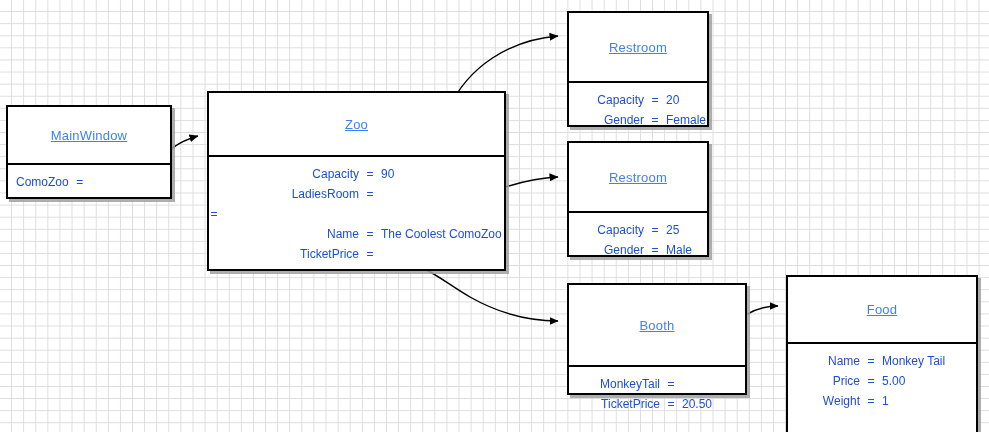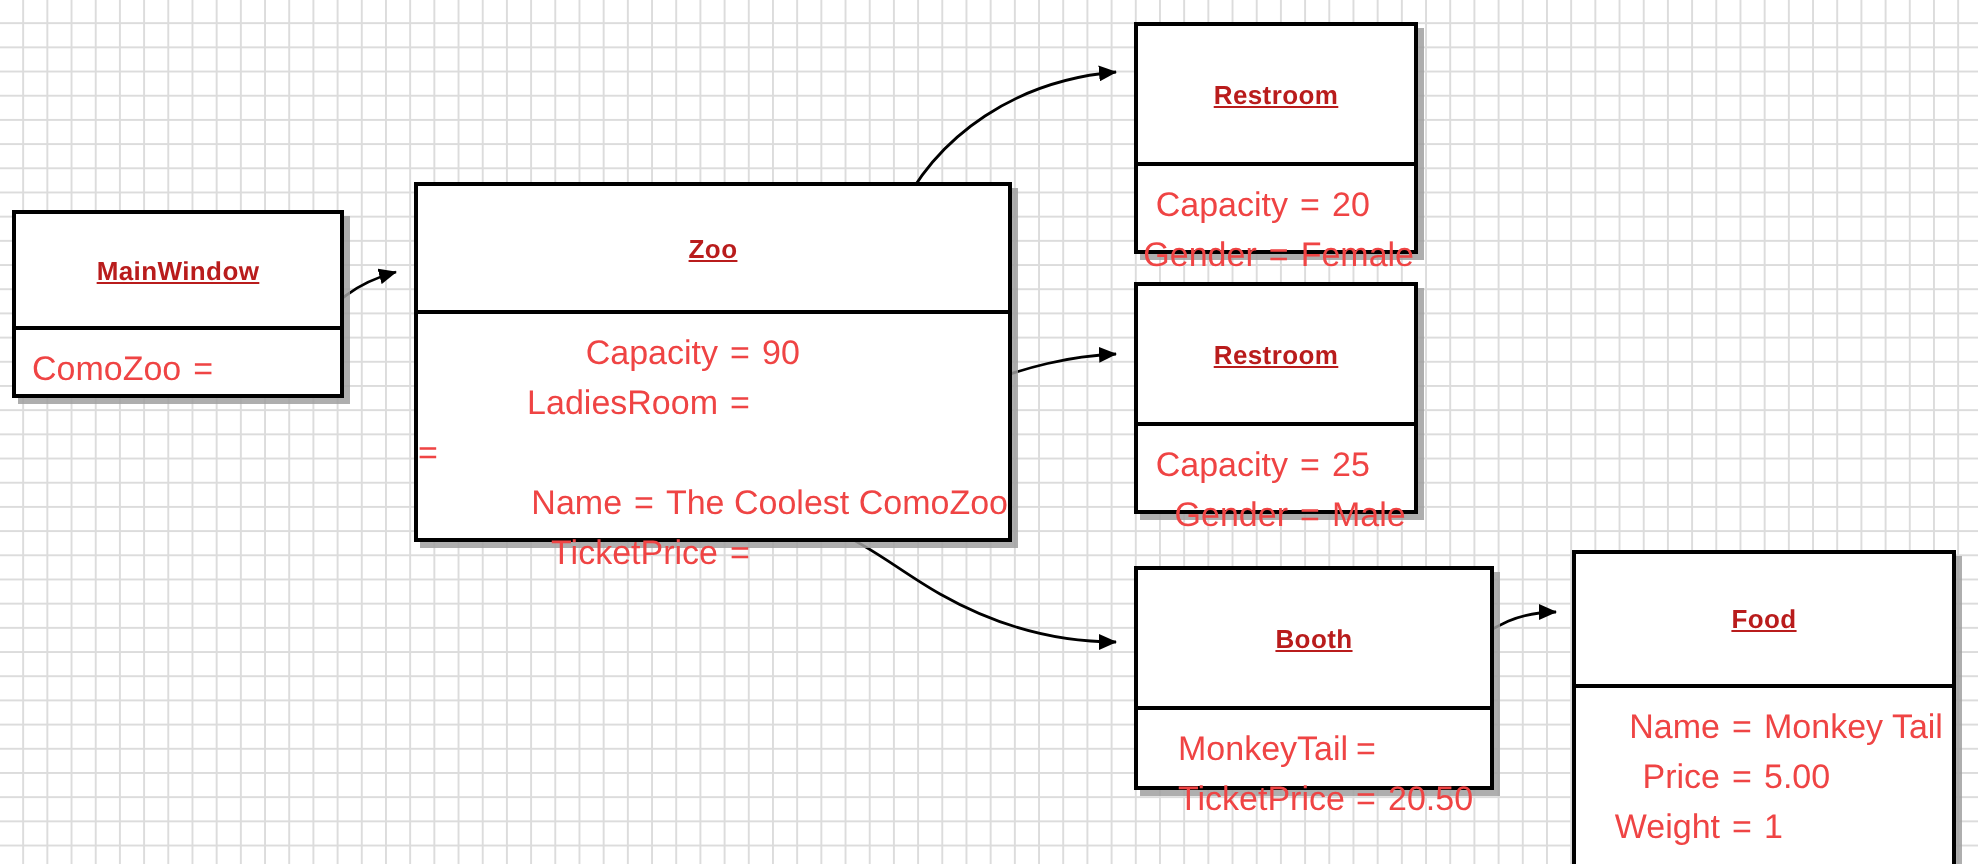--- a/index.html
+++ b/index.html
@@ -38,45 +38,45 @@
     z-index: 10;
   }
   .box-header {
     display: flex;
     align-items: center;
     justify-content: center;
     box-sizing: border-box;
     width: 100%;
   }
   .box-title {
-    font-weight: bold;
+    font-weight: normal;
     font-size: 13px;
-    color: #b91c1c;
+    color: #3b82f6;
     text-decoration: underline;
     letter-spacing: 0.2px;
     white-space: nowrap;
   }
   .box-divider {
     height: 2px;
     background: #000000;
     width: 100%;
   }
   .box-attrs {
     box-sizing: border-box;
     width: 100%;
     padding: 7px 0 6px 0;
     display: flex;
     flex-direction: column;
     justify-content: flex-start;
   }
   .attr-row {
     display: flex;
     align-items: flex-end;
-    font-size: 17px;
-    color: #ef4444;
+    font-size: 12px;
+    color: #1d4ed8;
     line-height: 1;
     padding: 4px 0;
     white-space: nowrap;
   }
   .attr-name {
     text-align: right;
     padding-right: 6px;
   }
   .attr-eq {
     width: 10px;
@@ -98,22 +98,22 @@
 
   #box-restroom-1 { left: 567px; top: 11px;  width: 142px; height: 116px; }
   #box-restroom-1 .box-header { height: 68px; }
   #box-restroom-1 .attr-row .attr-name { width: 75px; }
 
   #box-restroom-2 { left: 567px; top: 141px; width: 142px; height: 116px; }
   #box-restroom-2 .box-header { height: 68px; }
   #box-restroom-2 .attr-row .attr-name { width: 75px; }
 
   #box-booth { left: 567px; top: 283px; width: 180px; height: 112px; }
-  #box-booth .box-header { height: 68px; }
-  #box-booth .attr-row { padding-left: 20px; }
+  #box-booth .box-header { height: 80px; }
+  #box-booth .attr-row { padding-left: 8px; }
   #box-booth .attr-row .attr-name { width: 83px; }
 
   #box-food { left: 786px; top: 275px; width: 192px; height: 159px; }
   #box-food .box-header { height: 65px; }
   #box-food .attr-row .attr-name { width: 72px; }
 </style>
 </head>
 <body>
 
 <div id="canvas">

